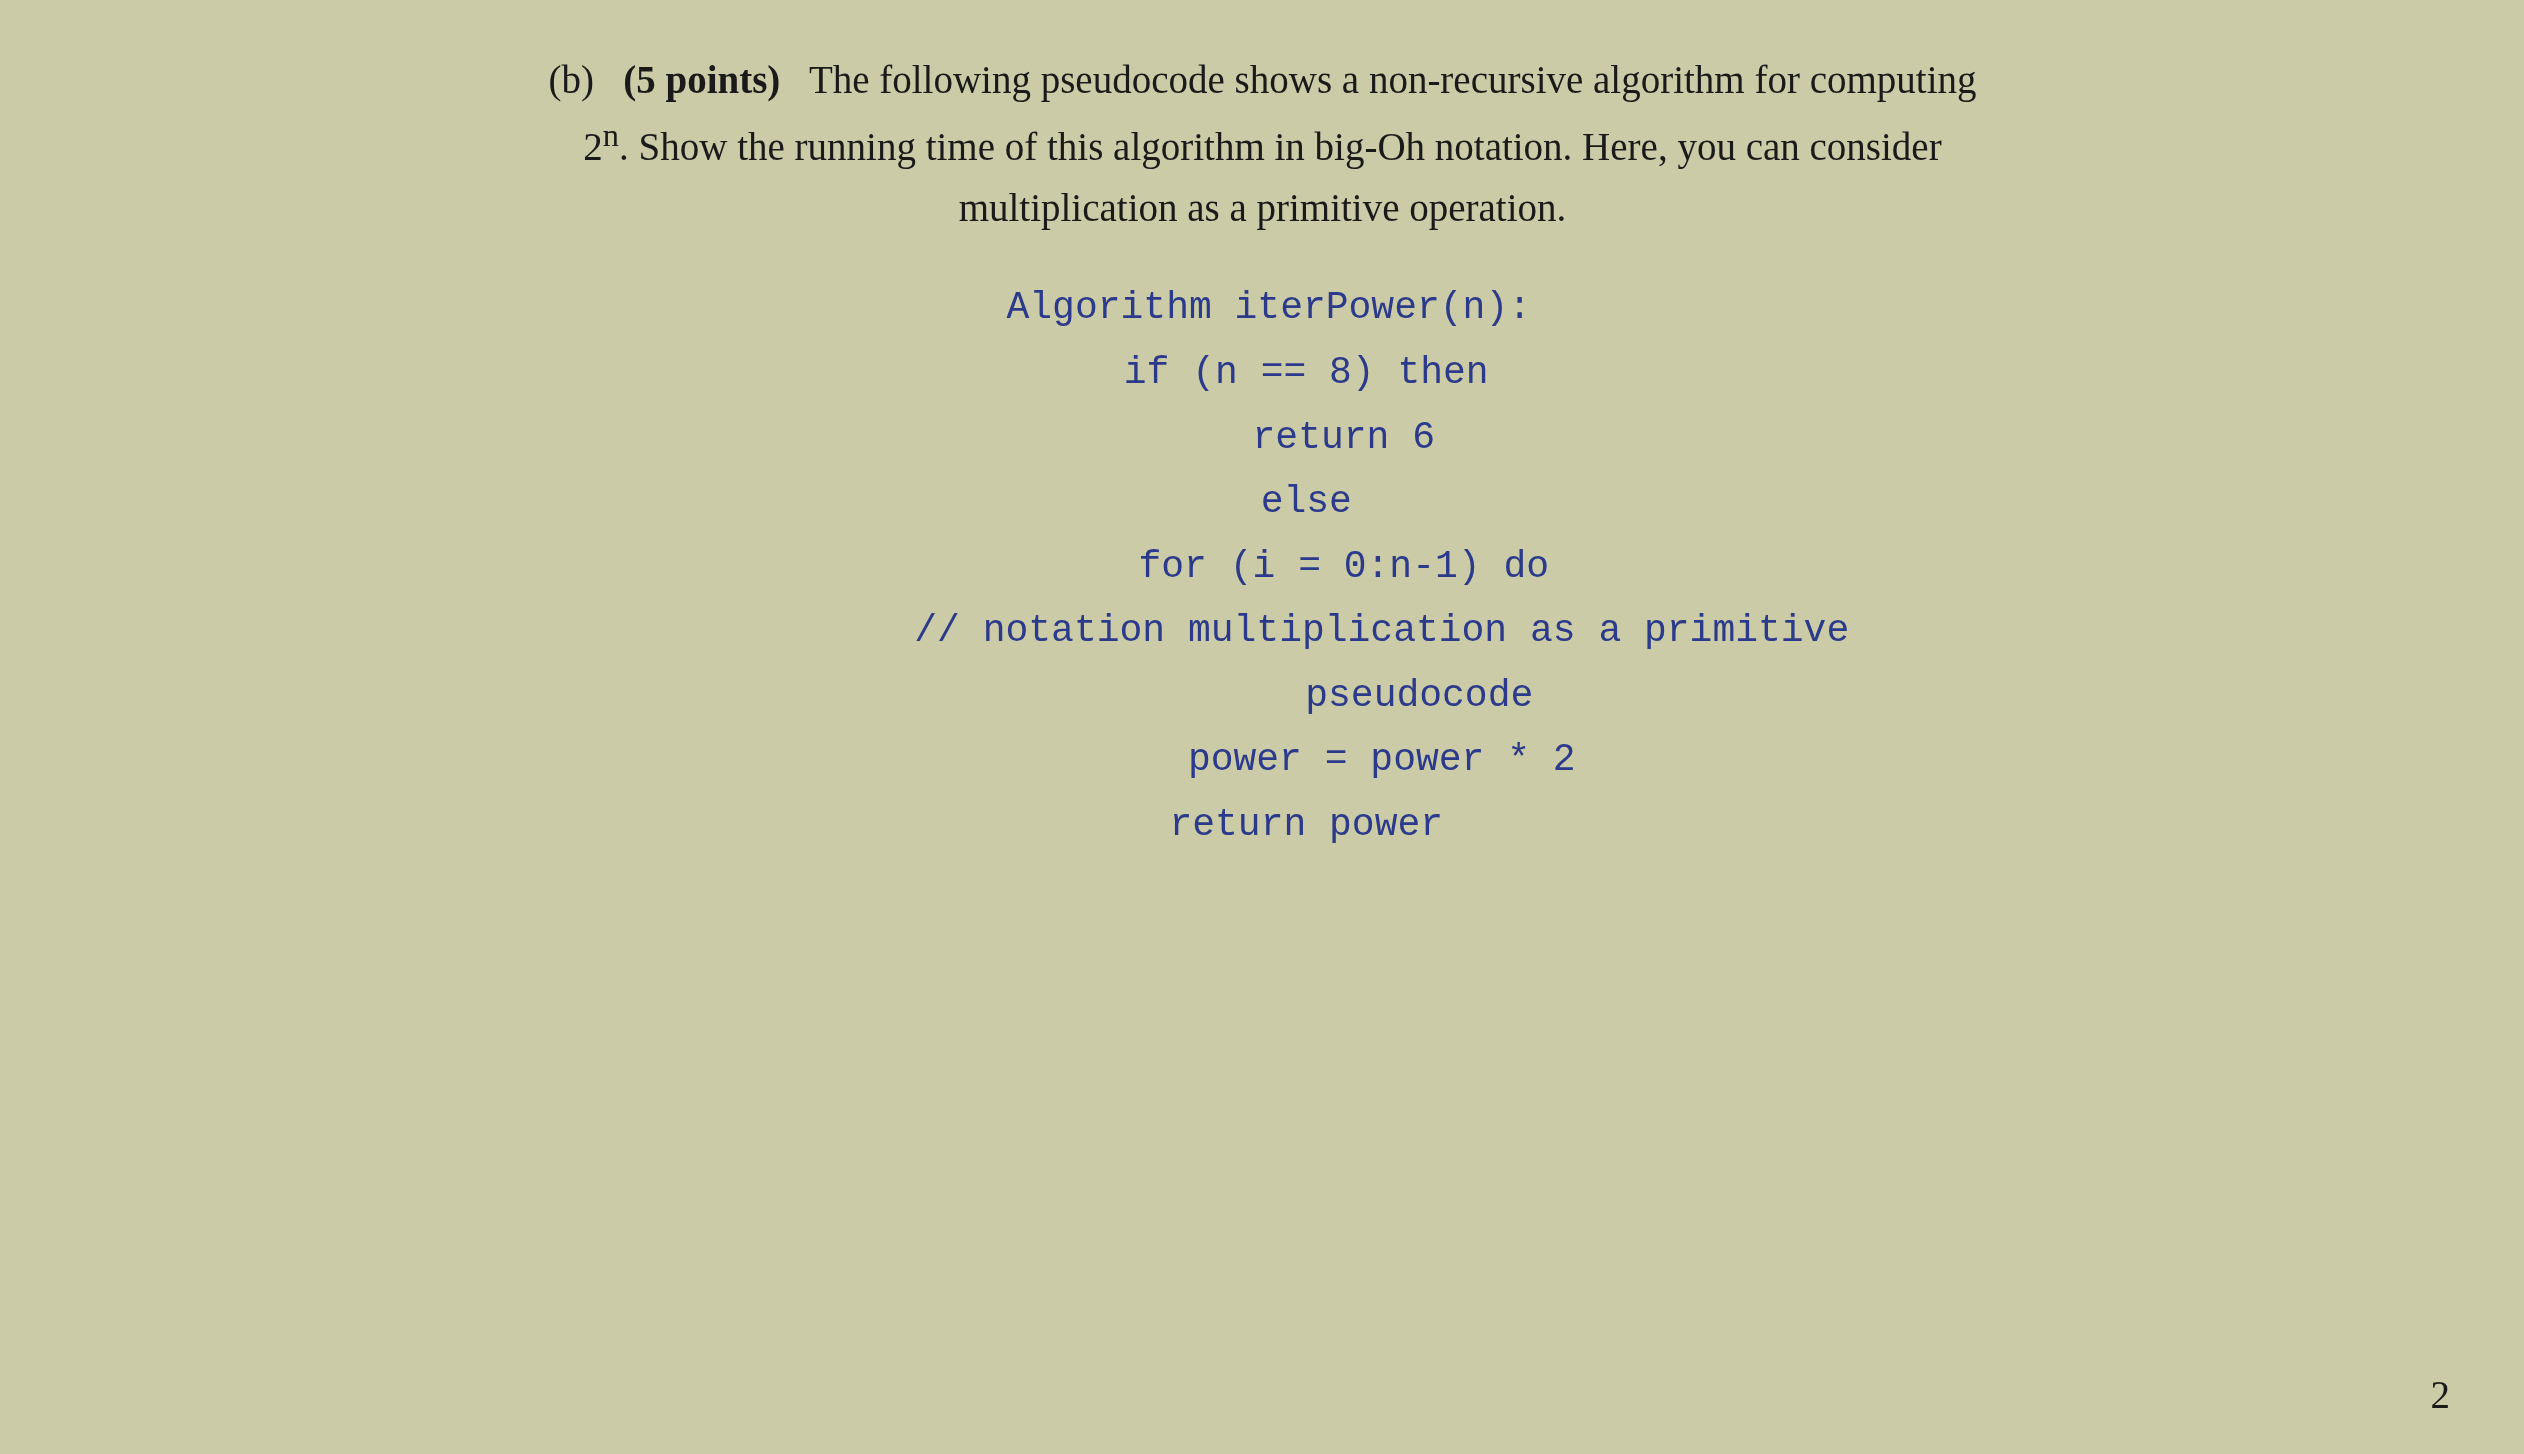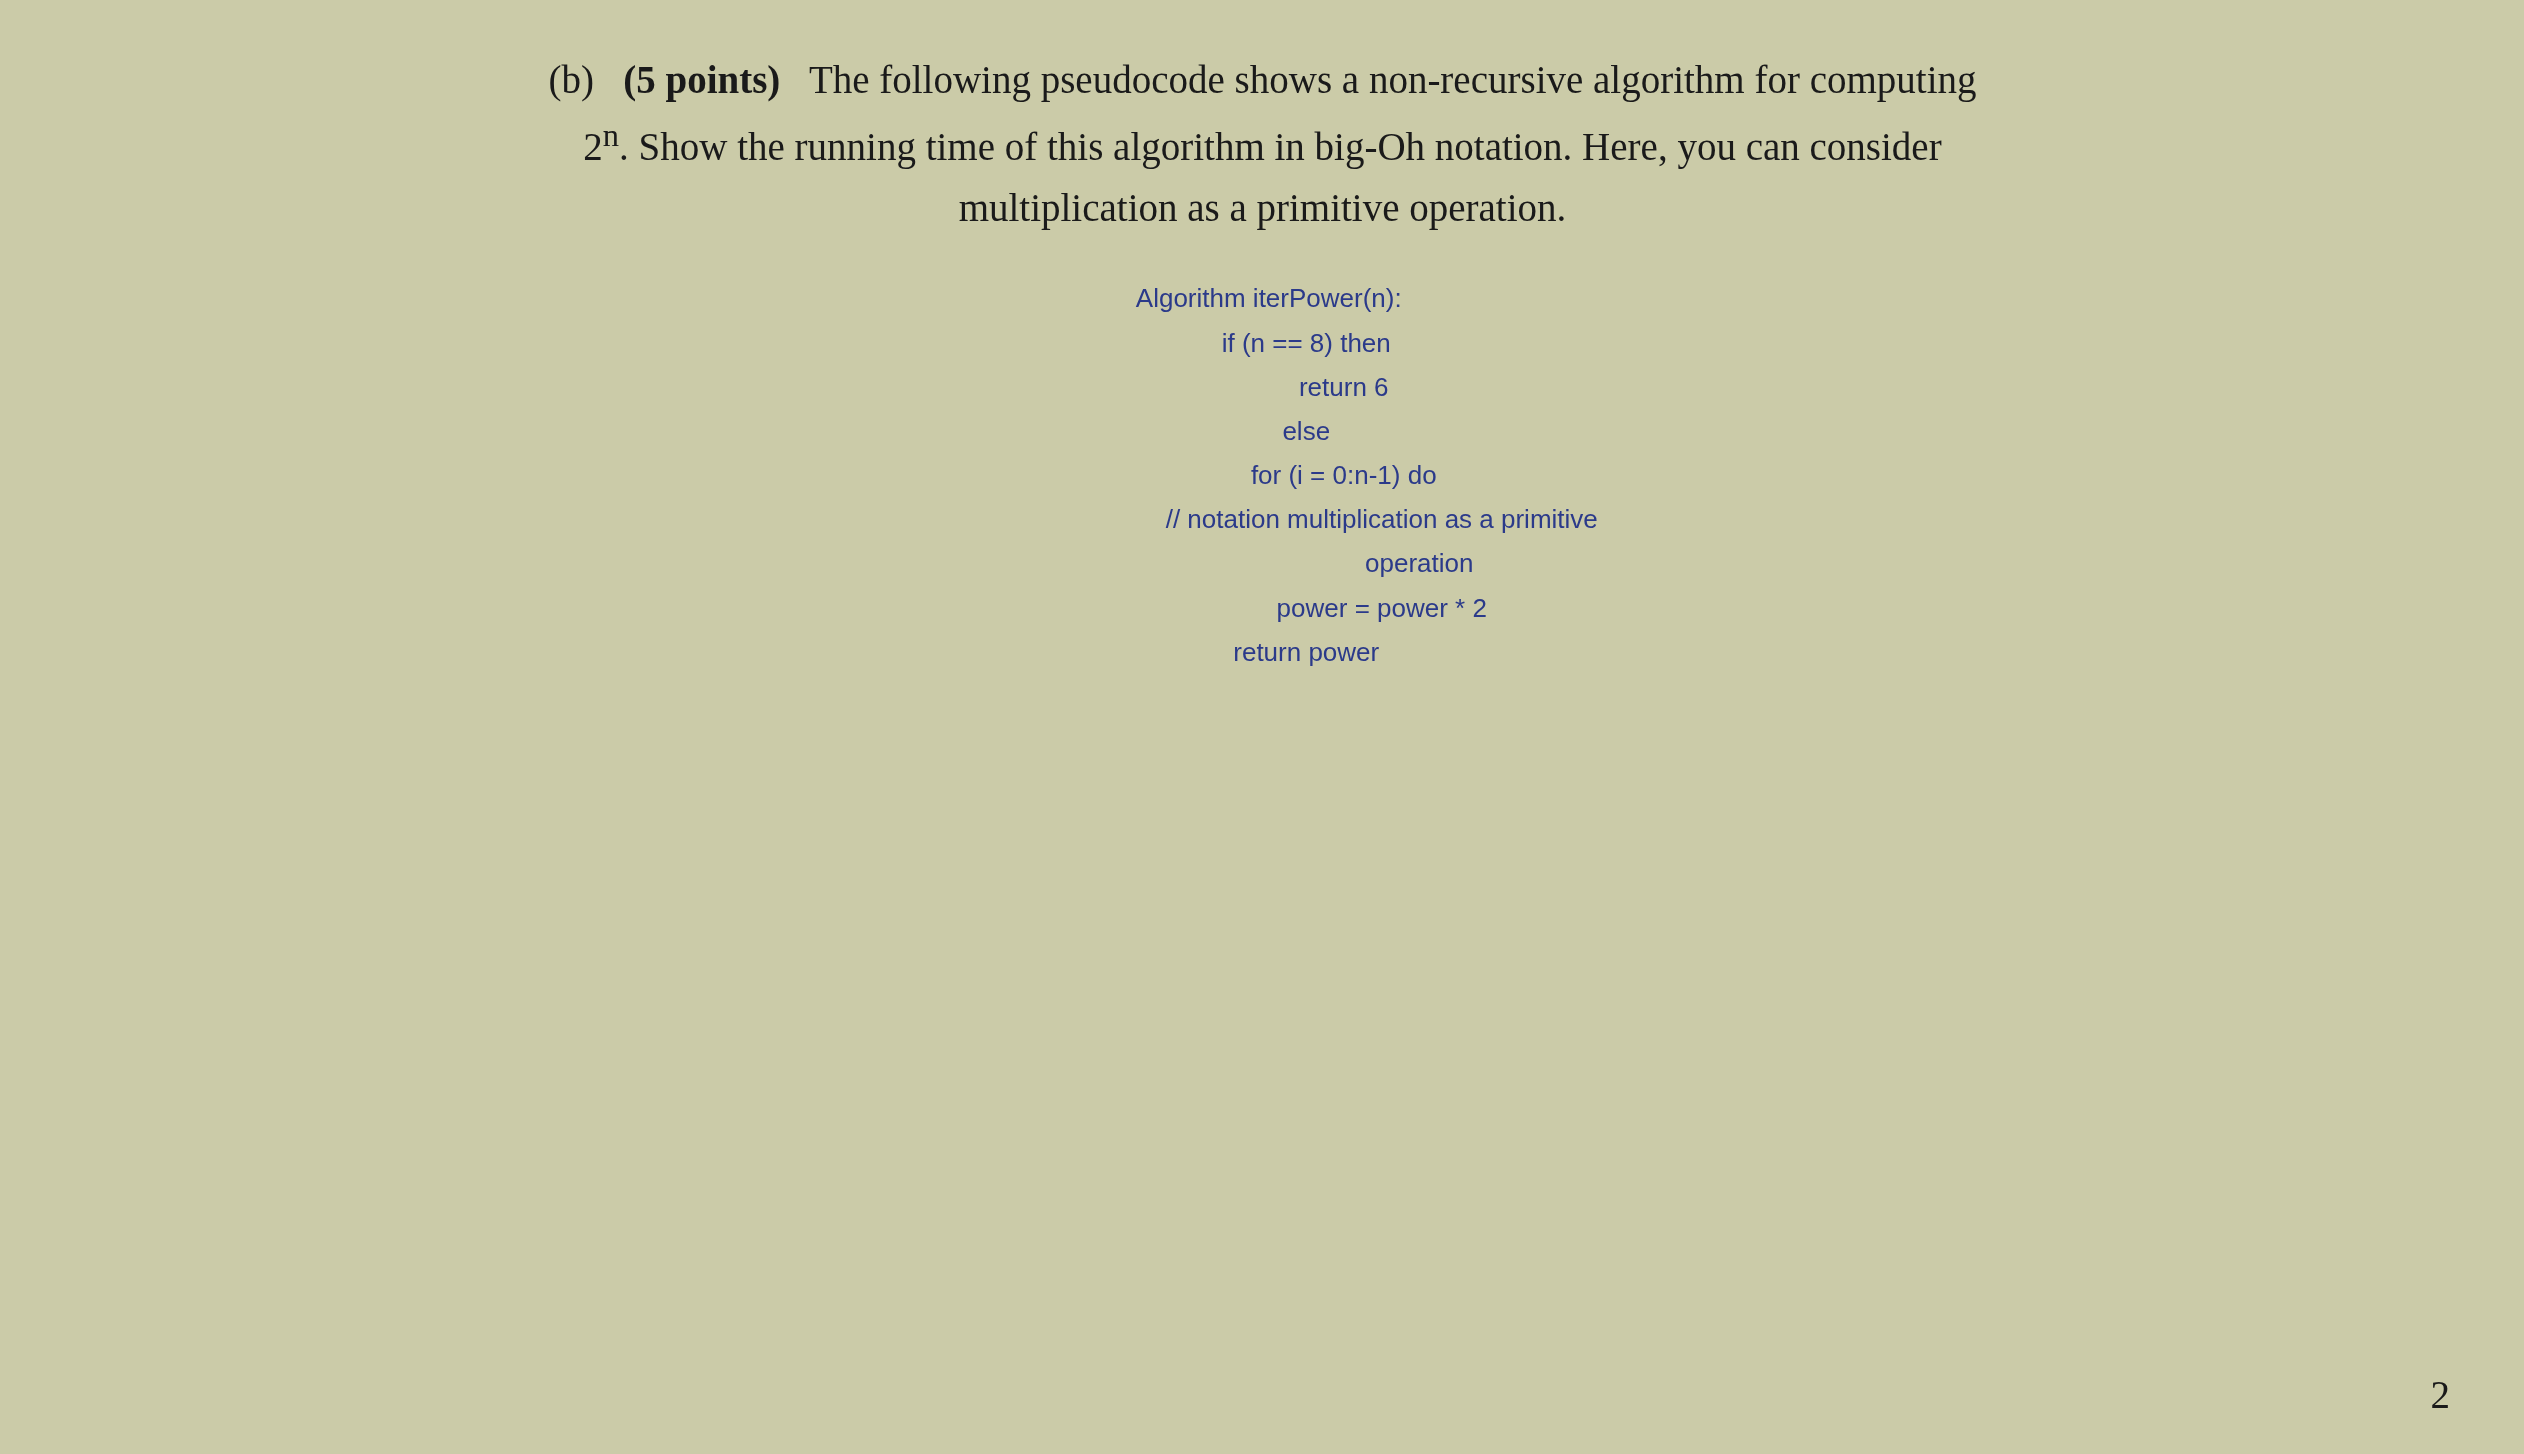--- a/index.html
+++ b/index.html
@@ -36,22 +36,22 @@
 
     .question-text .label {
       font-weight: normal;
     }
 
     .question-text .bold {
       font-weight: bold;
     }
 
     .code-block {
-      font-family: Liberation Sans, sans-serif;
-      font-size: 26px;
+      font-family: Liberation Mono, monospace;
+      font-size: 38px;
       color: #2b3a8a;
       line-height: 1.7;
       margin-top: 19px;
       padding-left: 12.5px;
     }
 
     .code-line {
       display: block;
       white-space: pre;
     }
@@ -98,21 +98,21 @@
     <span>multiplication as a primitive operation.</span>
   </div>
 
   <div class="code-block">
     <span class="code-line">Algorithm iterPower(n):</span>
     <span class="code-line indent1">if (n == 8) then</span>
     <span class="code-line indent2">return 6</span>
     <span class="code-line indent1">else</span>
     <span class="code-line indent2">for (i = 0:n-1) do</span>
     <span class="code-line indent3">// notation multiplication as a primitive</span>
-    <span class="code-line indent4">operation</span>
+    <span class="code-line indent4">pseudocode</span>
     <span class="code-line indent3">power = power * 2</span>
     <span class="code-line indent1">return power</span>
   </div>
 
   <div class="page-number">2</div>
 
 </div>
 
 
 </body></html>

